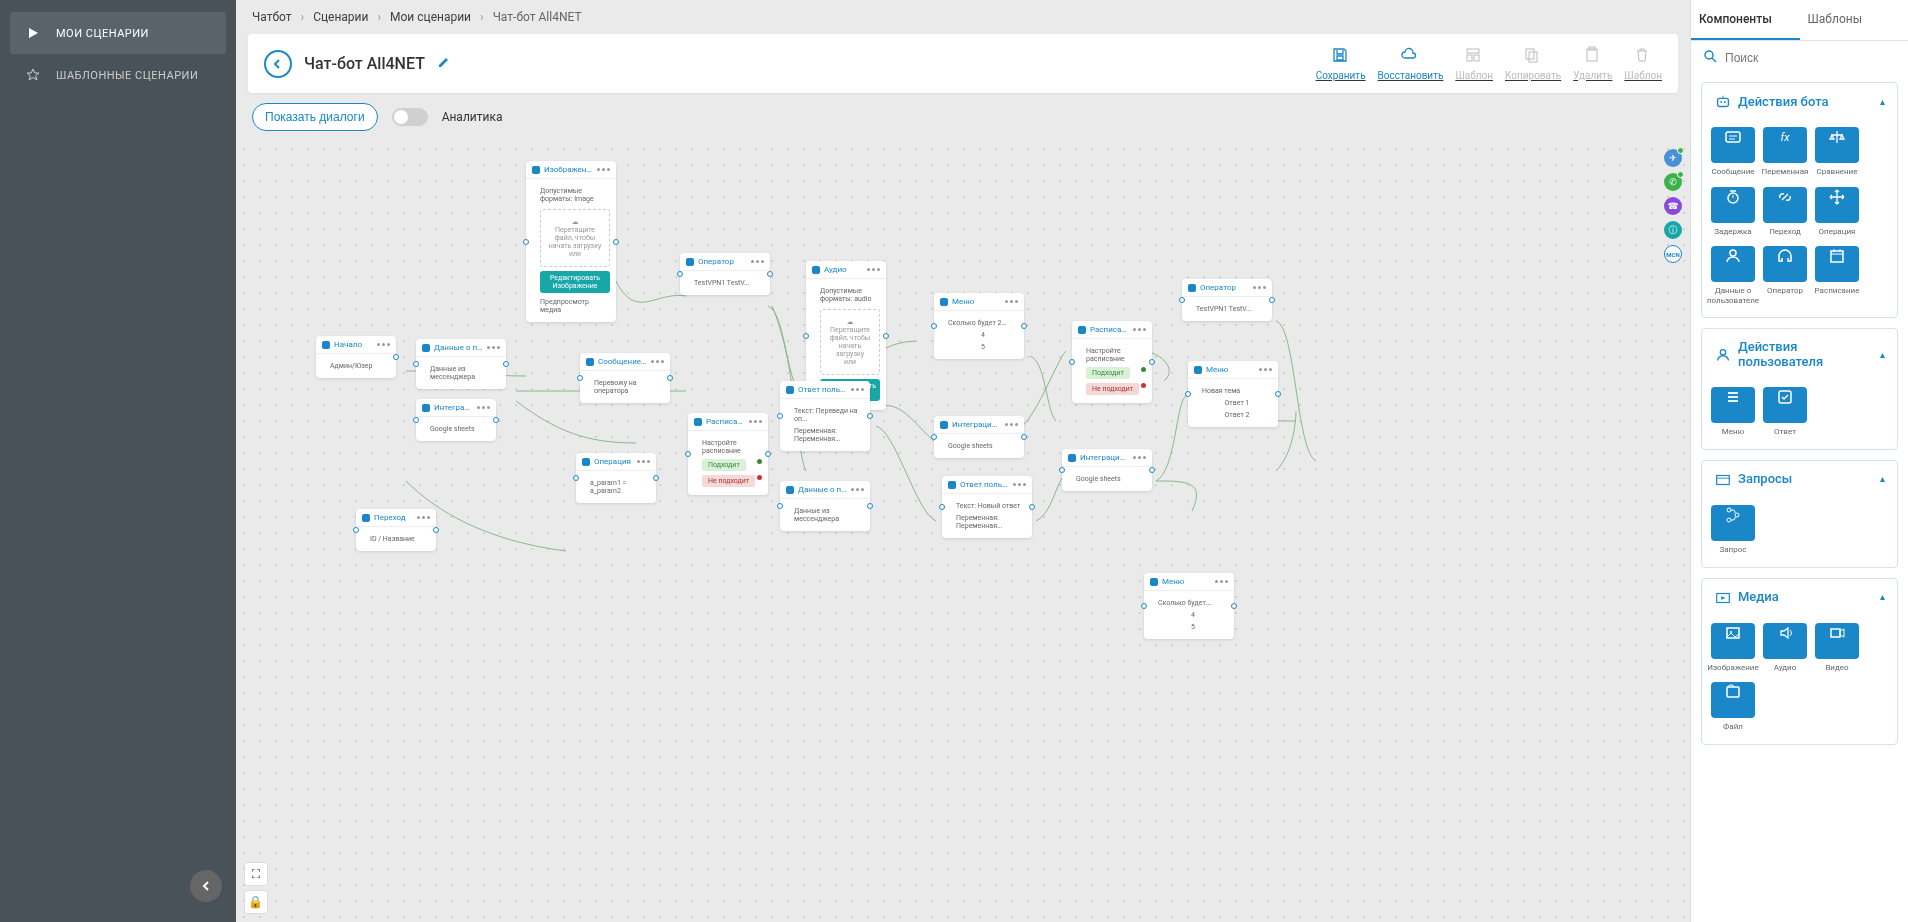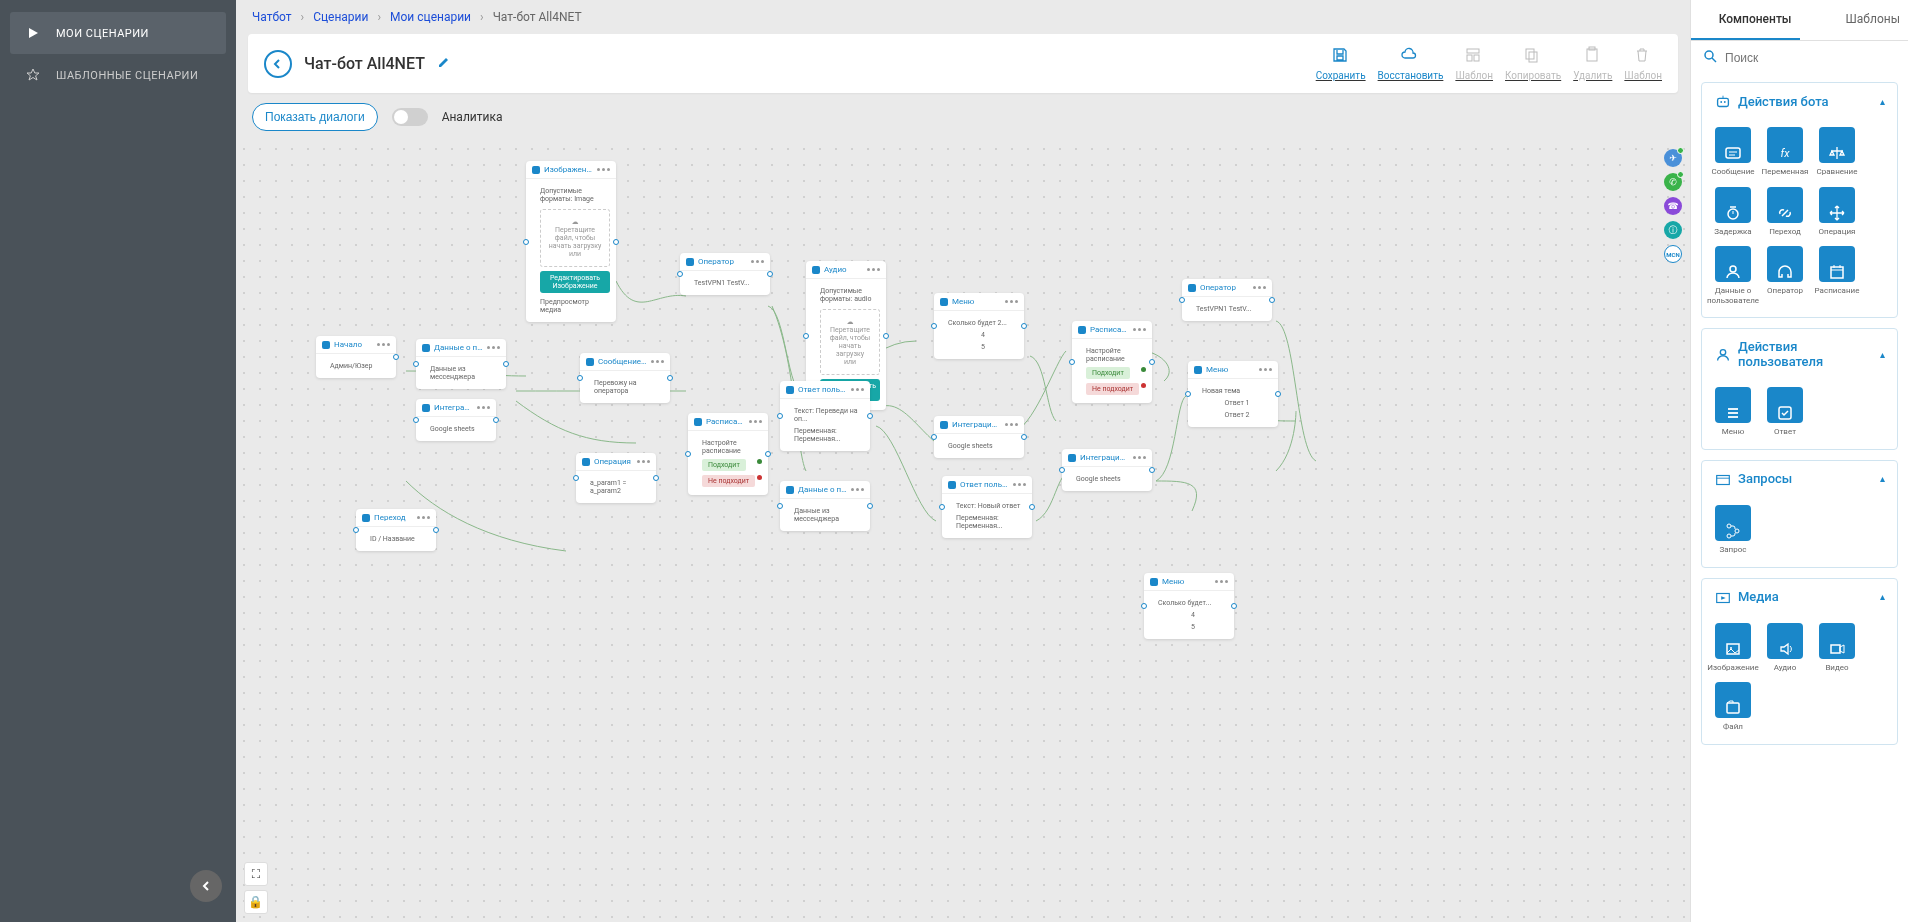--- a/index.html
+++ b/index.html
@@ -20,21 +20,21 @@
 
 .sidebar { width: 236px; background: #4a5259; color: #ccc; display: flex; flex-direction: column; padding: 12px 10px; position: relative; }
 .side-item { display: flex; align-items: center; gap: 14px; padding: 12px 14px; font-size: 11px; letter-spacing: 0.5px; cursor: pointer; border-radius: 3px; }
 .side-item.active { background: #5a626a; color: #fff; }
 .side-icon { width: 18px; height: 18px; display: inline-flex; align-items: center; justify-content: center; }
 .side-collapse { position: absolute; bottom: 20px; right: 14px; width: 32px; height: 32px; background: #666; border-radius: 50%; display: flex; align-items: center; justify-content: center; cursor: pointer; }
 
 
 .center { flex: 1; display: flex; flex-direction: column; background: #eaeaea; position: relative; min-width: 0; }
 .breadcrumb { padding: 10px 16px; font-size: 12px; color: #1a87c9; }
-.breadcrumb span { color: #1d4ed8; cursor: pointer; }
+.breadcrumb span { color: #404040; cursor: pointer; }
 .breadcrumb .sep { color: #999; margin: 0 6px; }
 .breadcrumb .current { color: #666; cursor: default; }
 
 .titlebar { background: #fff; padding: 12px 16px; display: flex; align-items: center; gap: 12px; border-radius: 4px; margin: 0 12px; box-shadow: 0 1px 2px rgba(0,0,0,0.05); }
 .titlebar .back { width: 28px; height: 28px; border: 2px solid #1a87c9; border-radius: 50%; display: flex; align-items: center; justify-content: center; color: #1a87c9; cursor: pointer; }
 .titlebar h1 { font-size: 16px; font-weight: 500; }
 .titlebar .edit { color: #1a87c9; cursor: pointer; }
 .titlebar .spacer { flex: 1; }
 .titlebar .tb-actions { display: flex; gap: 12px; text-decoration: underline; }
 .tb-action { display: flex; flex-direction: column; align-items: center; gap: 4px; font-size: 10px; color: #1a87c9; cursor: pointer; }
@@ -75,33 +75,33 @@
 .status-ic.blue { background: #4a90d9; }
 .status-ic.green { background: #3ab34a; }
 .status-ic.purple { background: #8a4ad9; }
 .status-ic.teal { background: #17a7a7; }
 .status-ic.mcn { background: #fff; border: 1px solid #1a87c9; color: #1a87c9; font-size: 6px; font-weight: bold; }
 .status-ic .badge { position: absolute; top: -2px; right: -2px; width: 7px; height: 7px; background: #3ab34a; border: 1px solid #fff; border-radius: 50%; }
 
 
 .rightpanel { width: 218px; background: #fff; border-left: 1px solid #e0e0e0; display: flex; flex-direction: column; }
 .rp-tabs { display: flex; border-bottom: 1px solid #e0e0e0; }
-.rp-tab { flex: 1; padding: 12px 8px; text-align: right; font-size: 12px; cursor: pointer; color: #666; }
+.rp-tab { flex: 1; padding: 12px 8px; text-align: left; font-size: 12px; cursor: pointer; color: #666; }
 .rp-tab.active { color: #333; border-bottom: 2px solid #1a87c9; font-weight: 500; }
 .rp-search { padding: 8px 12px; display: flex; align-items: center; gap: 8px; }
 .rp-search input { border: none; outline: none; flex: 1; font-size: 12px; color: #666; }
 .rp-search .si { color: #1a87c9; }
 .rp-content { flex: 1; overflow-y: auto; padding: 8px 10px; }
 .rp-group { border: 1px solid #d0e4f0; border-radius: 4px; margin-bottom: 10px; }
 .rp-group-hdr { padding: 10px 12px; display: flex; align-items: center; gap: 8px; color: #1a87c9; font-size: 13px; font-weight: 500; cursor: pointer; }
 .rp-group-hdr .gi { width: 16px; height: 16px; }
 .rp-group-hdr .caret { margin-left: auto; font-size: 10px; }
 .rp-items { display: flex; flex-wrap: wrap; gap: 10px; padding: 8px 10px 12px; }
 .rp-item { width: 42px; display: flex; flex-direction: column; align-items: center; gap: 4px; cursor: pointer; }
-.rp-item .tile { width: 36px; height: 36px; background: #1a87c9; border-radius: 4px; display: flex; align-items: flex-end; justify-content: center; color: #fff; }
+.rp-item .tile { width: 44px; height: 36px; background: #1a87c9; border-radius: 4px; display: flex; align-items: flex-start; justify-content: center; color: #fff; }
 .rp-item .tlabel { font-size: 8px; color: #666; text-align: center; line-height: 1.2; }
 
 svg.connections { position: absolute; inset: 0; width: 100%; height: 100%; pointer-events: none; }
 svg.connections path { stroke: #8ab88a; stroke-width: 1; fill: none; }
 </style>
 </head>
 <body>
 
 <div class="app">
 

